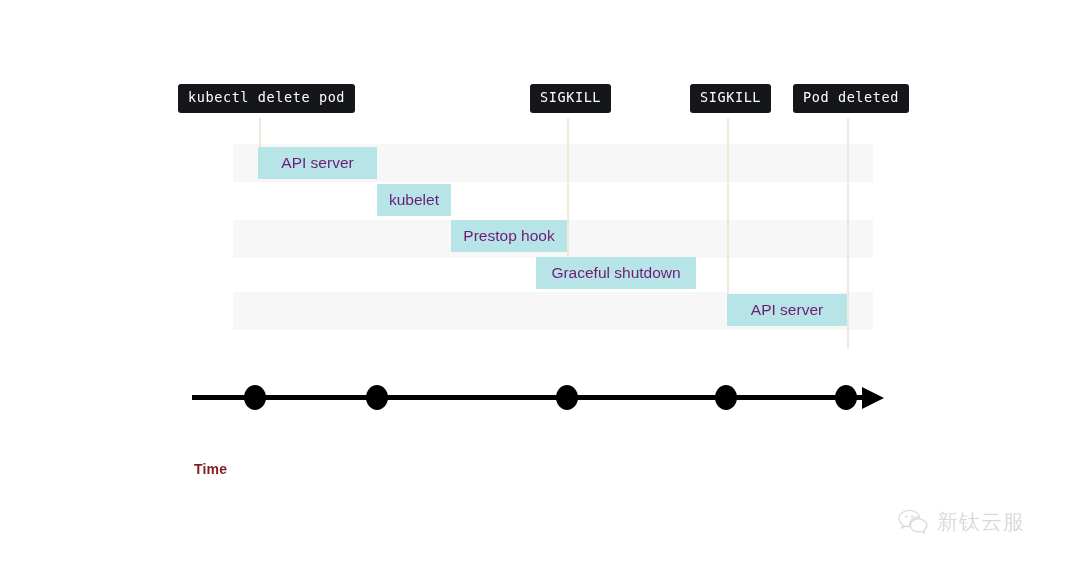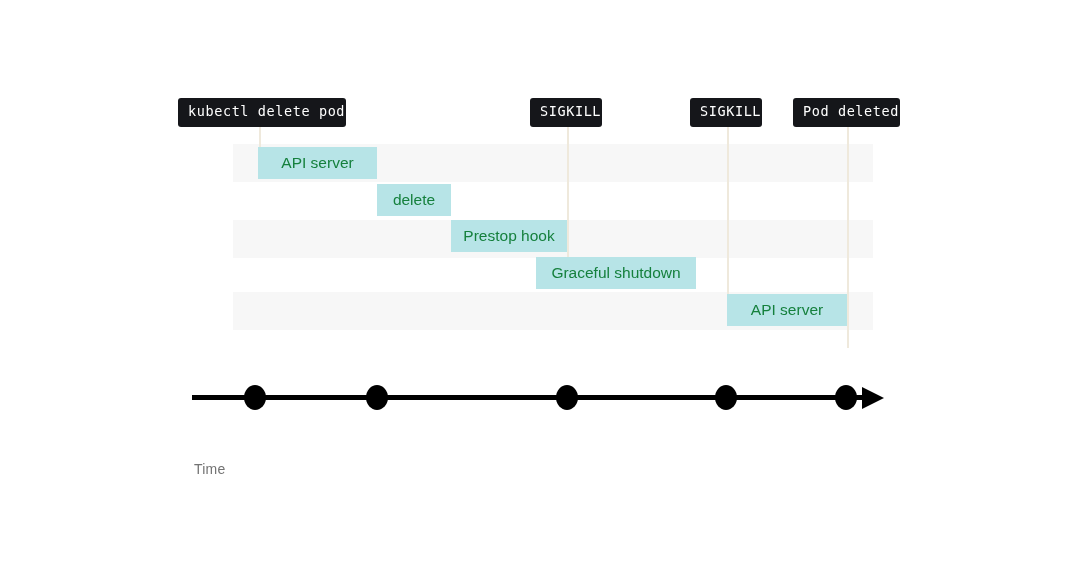--- a/index.html
+++ b/index.html
@@ -42,41 +42,41 @@
 
   
   .badge {
     position: absolute;
     background: #15161a;
     color: #ffffff;
     font-family: "DejaVu Sans Mono", "Liberation Mono", monospace;
     font-size: 13.5px;
     letter-spacing: 0.6px;
     line-height: 1;
-    padding: 7px 1px 8px 10px;
+    padding: 7px 10px 8px 10px;
     border-radius: 3px;
     white-space: nowrap;
-    top: 98px;
+    top: 84px;
     box-sizing: border-box;
   }
 
   
   .bar {
     position: absolute;
     background: #b7e4e7;
     height: 32px;
     display: flex;
     align-items: center;
     box-sizing: border-box;
     padding: 0 12px;
   }
   .bar .bar-label {
     font-family: "Liberation Sans", sans-serif;
     font-size: 15.5px;
-    color: #15803d;
+    color: #701a75;
     white-space: nowrap;
     line-height: 1;
   }
   .bar.align-center{ justify-content: center; }
 
   
   .axis-line {
     position: absolute;
     left: 192px;
     top: 395px;
@@ -102,22 +102,22 @@
     background: #000000;
     top: 385px;
   }
 
   .time-label {
     position: absolute;
     left: 194px;
     top: 461px;
     font-family: "Liberation Sans", sans-serif;
     font-size: 14px;
-    font-weight: normal;
-    color: #737373;
+    font-weight: bold;
+    color: #7f1d1d;
     letter-spacing: 0.2px;
   }
 
   
   .watermark {
     position: absolute;
     left: 898px;
     top: 508px;
     display: flex;
     align-items: center;
@@ -156,21 +156,21 @@
       <div class="badge" style="left: 530px;">SIGKILL</div>
       <div class="badge" style="left: 690px; text-align: center;">SIGKILL</div>
       <div class="badge" style="left: 793px;">Pod deleted</div>
     </div>
 
   <div id="bars">
       <div class="bar align-center" style="left: 258px; width: 119px; top: 147px;">
         <span class="bar-label">API server</span>
       </div>
       <div class="bar align-center" style="left: 377px; width: 74px; top: 184px;">
-        <span class="bar-label">delete</span>
+        <span class="bar-label">kubelet</span>
       </div>
       <div class="bar align-center" style="left: 451px; width: 116px; top: 220px; justify-content: center;">
         <span class="bar-label">Prestop hook</span>
       </div>
       <div class="bar align-center" style="left: 536px; width: 160px; top: 257px;">
         <span class="bar-label">Graceful shutdown</span>
       </div>
       <div class="bar align-center" style="left: 727px; width: 120px; top: 294px;">
         <span class="bar-label">API server</span>
       </div>
@@ -181,14 +181,25 @@
   <div id="dots">
       <div class="axis-dot" style="left: 244px;"></div>
       <div class="axis-dot" style="left: 366px;"></div>
       <div class="axis-dot" style="left: 556px;"></div>
       <div class="axis-dot" style="left: 715px;"></div>
       <div class="axis-dot" style="left: 835px;"></div>
     </div>
 
   <div class="time-label">Time</div>
 
+  <div class="watermark">
+    <span>
+      <svg class="wechat-icon" width="30" height="26" viewBox="0 0 30 26" xmlns="http://www.w3.org/2000/svg">
+        <path d="M11.2 1.4C5.6 1.4 1 5.1 1 9.6c0 2.5 1.5 4.8 3.8 6.3l-1 3 3.4-1.7c1.2.3 2.5.5 3.9.5h.7c-.2-.6-.3-1.3-.3-2 0-4.3 4.2-7.7 9.4-7.7h.7C20.6 4.3 16.4 1.4 11.2 1.4z" fill="none" stroke="#9aa0a6" stroke-width="1.3"></path>
+        <circle cx="8.2" cy="7.4" r="1.2" fill="#9aa0a6"></circle>
+        <circle cx="14.2" cy="7.4" r="1.2" fill="#9aa0a6"></circle>
+        <path d="M28.8 16.4c0-3.6-3.7-6.5-8.2-6.5s-8.2 2.9-8.2 6.5c0 3.6 3.7 6.5 8.2 6.5 1.1 0 2.1-.2 3.1-.5l2.9 1.5-.8-2.5c1.9-1.2 3-3 3-5z" fill="none" stroke="#9aa0a6" stroke-width="1.3"></path>
+      </svg>
+    </span>
+    <span class="wm-text">新钛云服</span>
+  </div>
 
 </div>
 
 </body></html>

